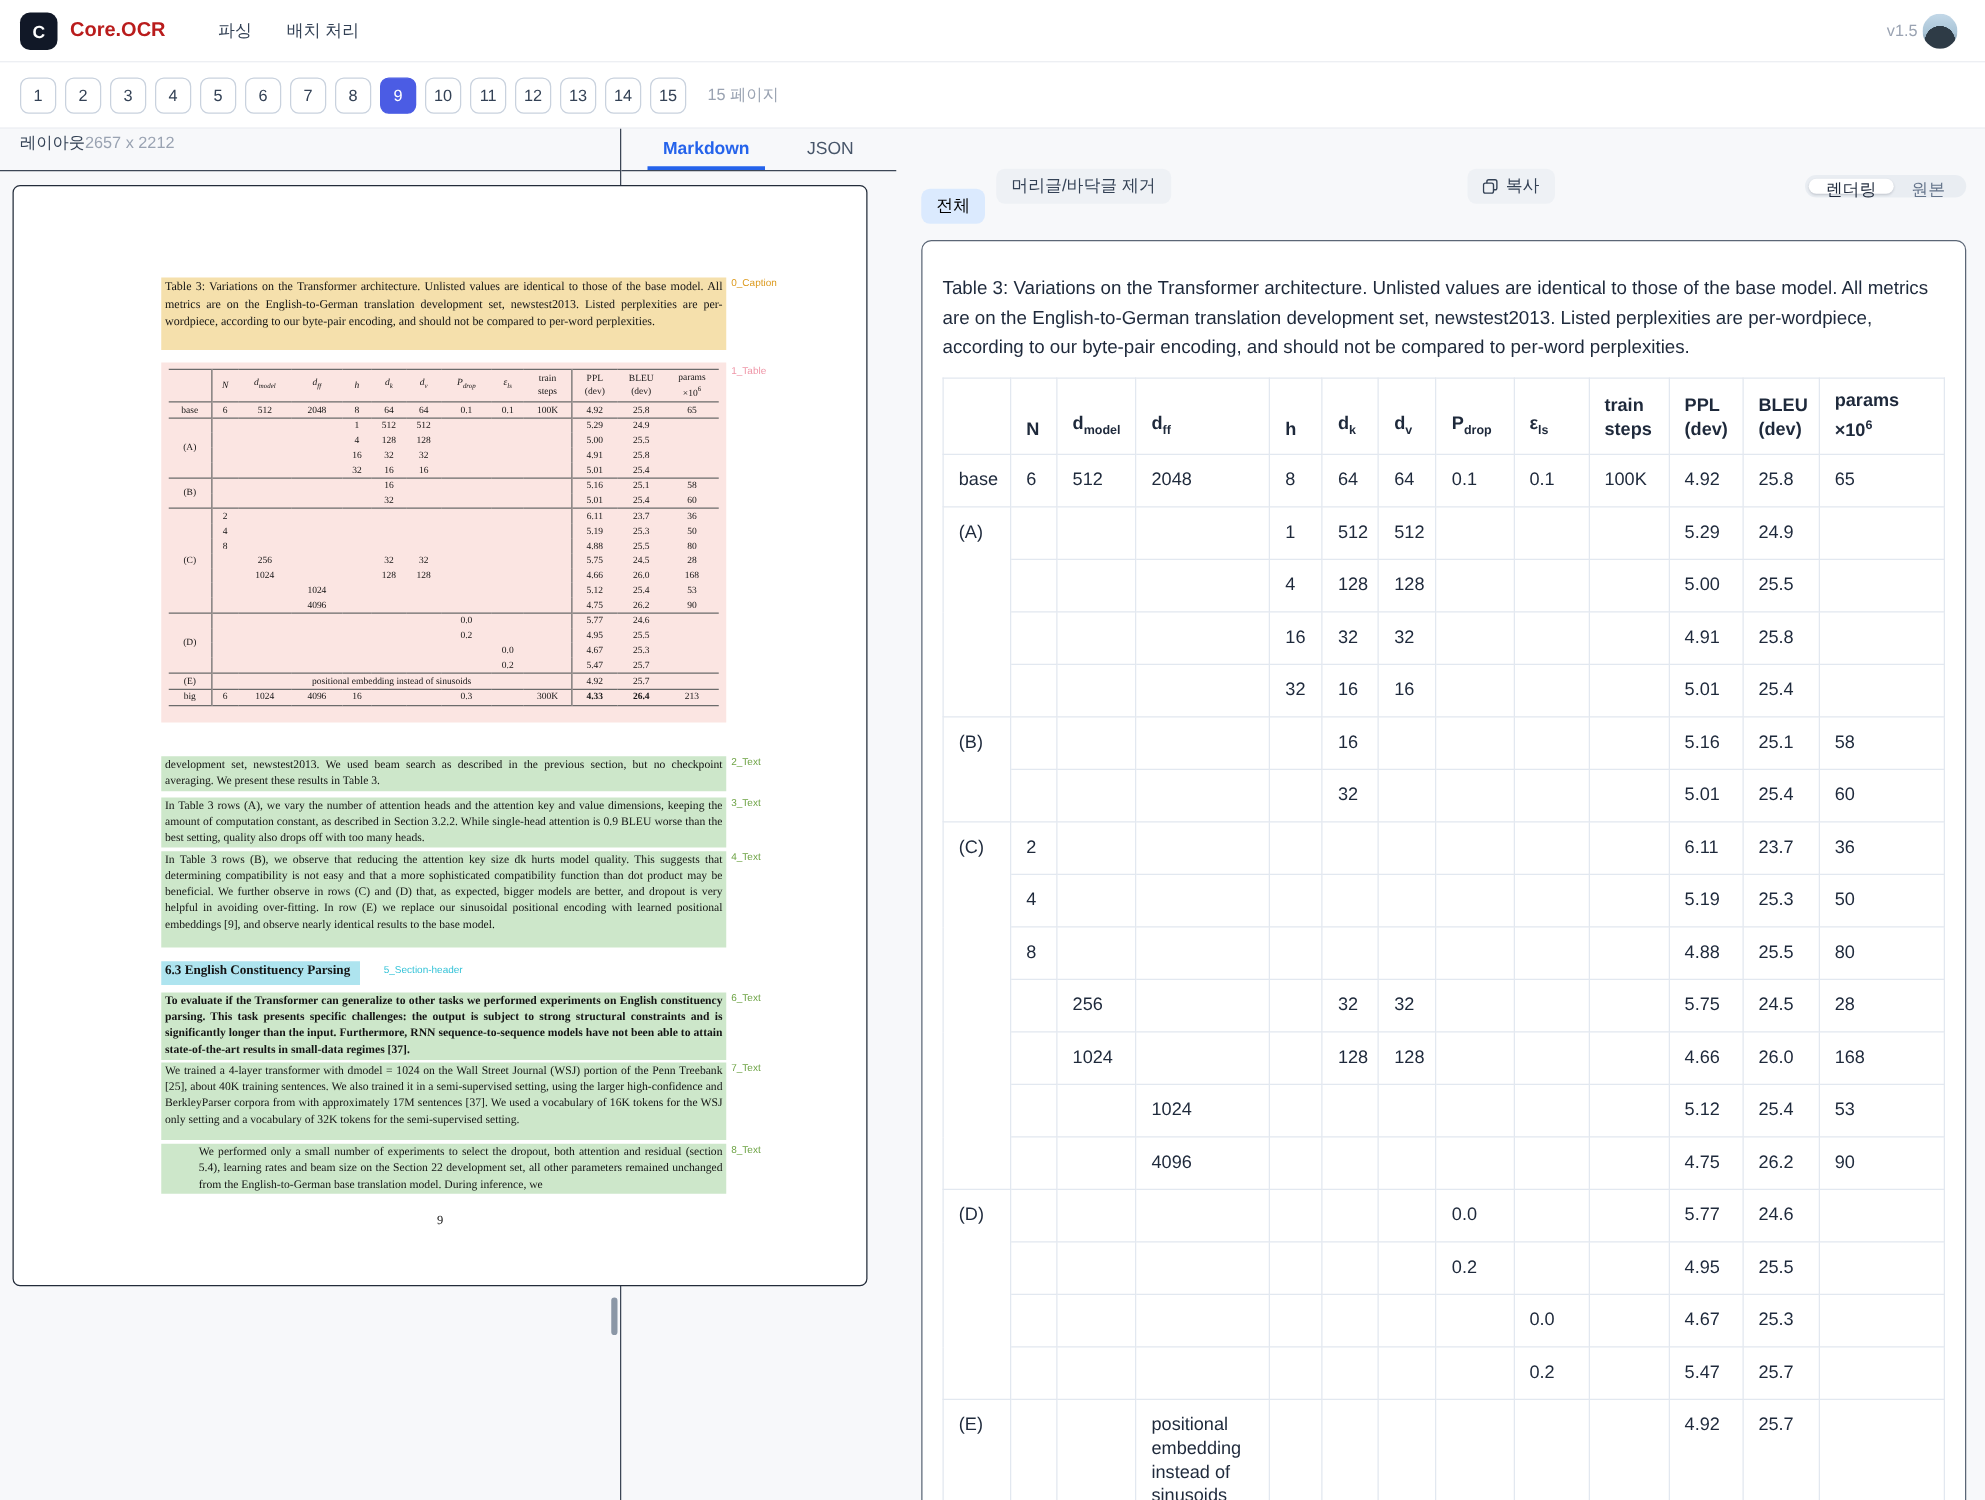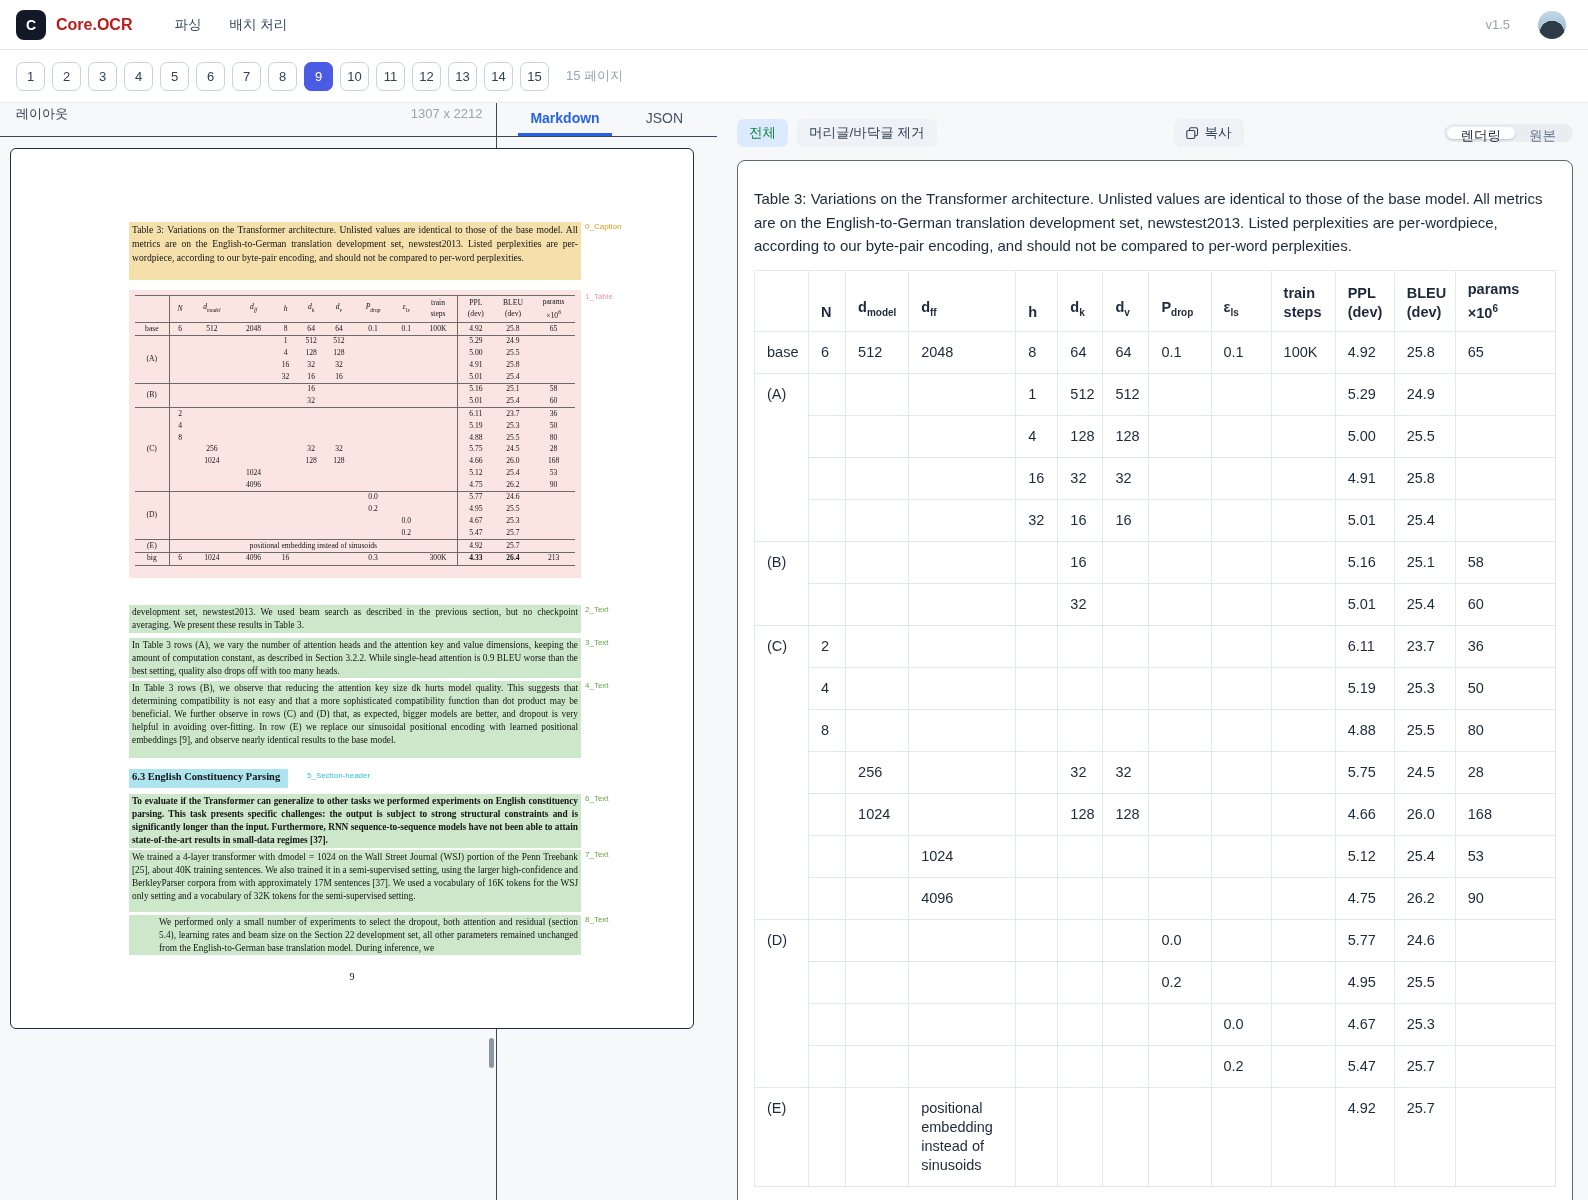--- a/index.html
+++ b/index.html
@@ -7,38 +7,38 @@
     font-family:"Liberation Sans", sans-serif; color:#1e293b; }
 
   
   .tophdr { height:50px; background:#fff; border-bottom:1px solid #e7eaf0;
     display:flex; align-items:center; padding:0 22px 0 16px; }
   .logo { width:30px; height:30px; background:#111827; border-radius:8px; color:#fff;
     font-weight:bold; font-size:14px; display:flex; align-items:center; justify-content:center; }
   .appname { font-size:16px; font-weight:bold; margin-left:10px; color:#b91c1c; }
   .nav { display:flex; gap:28px; margin-left:42px; }
   .nav-item { font-size:13.5px; color:#334155; cursor:pointer; }
-  .hdr-right { margin-left:auto; display:flex; align-items:center; gap:28px; }
+  .hdr-right { margin-left:auto; display:flex; align-items:center; gap:4px; }
   .version { font-size:13px; color:#9aa3b2; }
   .avatar { width:28px; height:28px; border-radius:50%;
     background: radial-gradient(circle at 50% 78%, #2e3b46 0 46%, rgba(0,0,0,0) 47%),
                 linear-gradient(180deg,#c3d8e8 0%,#a9c4d6 55%,#5a6b78 100%); }
 
   
   .pagebar { height:53px; background:#fff; border-bottom:1px solid #e7eaf0;
     display:flex; align-items:center; gap:7px; padding:0 16px; }
   .pagebtn { width:29px; height:29px; border:1px solid #c9d2de; border-radius:7px; background:#fff;
     font-size:13px; color:#334155; font-family:inherit; cursor:pointer; }
   .pagebtn.active { background:#4b5ce4; border-color:#4b5ce4; color:#fff; }
   .pagetotal { font-size:13px; color:#9aa3b2; margin-left:10px; }
 
   
   .split { display:flex; height:1097px; }
   .left { width:716px; border-right:1.5px solid #3c4656; position:relative; background:#f7f8fa; }
-  .panel-head { height:34px; display:flex; align-items:center; justify-content:space-between;
+  .panel-head { height:34px; display:flex; align-items:center; 
     padding:0 14px 12px 16px; border-bottom:1.5px solid #3c4656; }
   .panel-title { font-size:13px; color:#334155; }
   .panel-dims { font-size:13px; color:#9aa3b2; }
   .lthumb { position:absolute; right:2px; top:935px; width:5px; height:30px; background:#8b97a6; border-radius:3px; }
 
   
   .doc-page { position:absolute; left:10px; top:45px; width:684px; height:881px; background:#fff;
     border:1.5px solid #232c3a; border-radius:6px; font-family:"Liberation Serif", serif; color:#141414; }
   .blk { position:absolute; left:118px; width:452px; overflow:hidden; text-align:justify;
     font-size:9.3px; line-height:12.9px; padding:1px 3px; }
@@ -71,21 +71,21 @@
   
   .right { flex:1; display:flex; flex-direction:row; background:#f7f8fa; }
   .tabbar { height:34px; border-bottom:1.5px solid #3c4656; display:flex; align-items:stretch; padding-left:21px; }
   .tab { font-size:14px; display:flex; align-items:center; padding:0 12px; margin-right:22px;
     cursor:pointer; color:#475569; border-bottom:3px solid transparent; }
   .tab.active { color:#2563eb; border-bottom-color:#2563eb; font-weight:bold; }
   .rbody { flex:1; position:relative; padding:16px 15px 0 20px; overflow:hidden; }
   .toolbar { display:flex; align-items:center; }
   .chip { height:28px; display:flex; align-items:center; padding:0 12px; border-radius:7px;
     font-size:13.5px; cursor:pointer; border:none; font-family:inherit; }
-  .chip-all { background:#dbeafe; color:#15803d; }
+  .chip-all { background:#dbeafe; color:#000000;margin-top:32px; }
   .chip-hf { background:#eef1f5; color:#334155; margin-left:9px; }
   .copybtn { height:28px; display:flex; align-items:center; gap:6px; padding:0 12px; border-radius:7px;
     background:#eef1f5; color:#334155; font-size:13.5px; margin-left:237px; cursor:pointer; }
   .seg { margin-left:auto; background:#e9edf2; border-radius:9px; padding:3px; display:flex; height:18px; }
   .segbtn { border:none; border-radius:7px; padding:0 14px; font-size:13.5px; font-family:inherit; cursor:pointer;
     background:transparent; color:#64748b; }
   .segbtn.active { background:#fff; color:#1e293b; box-shadow:0 1px 2px rgba(15,23,42,.18); }
 
   .card { margin-top:13px; background:#fff; border:1px solid #5b6676; border-radius:8px;
     height:1100px; padding:12px 16px; }
@@ -132,21 +132,21 @@
       <button class="pagebtn">15</button>
     </div>
   <span class="pagetotal">15 페이지</span>
 </div>
 
 <div class="split">
 
   <section class="left">
     <div class="panel-head">
       <span class="panel-title">레이아웃</span>
-      <span class="panel-dims">1307 x 2212</span>
+      <span class="panel-dims">2657 x 2212</span>
     </div>
 
     <div class="doc-page">
       <div class="blk" id="blk-caption">Table 3: Variations on the Transformer architecture. Unlisted values are identical to those of the base model. All metrics are on the English-to-German translation development set, newstest2013. Listed perplexities are per-wordpiece, according to our byte-pair encoding, and should not be compared to per-word perplexities.</div>
       <span class="rlabel lab-caption" style="left:574px;top:73px">0_Caption</span>
 
       <div class="blk" id="blk-table">
         <table class="mini">
             <colgroup>
               <col style="width:8%">

